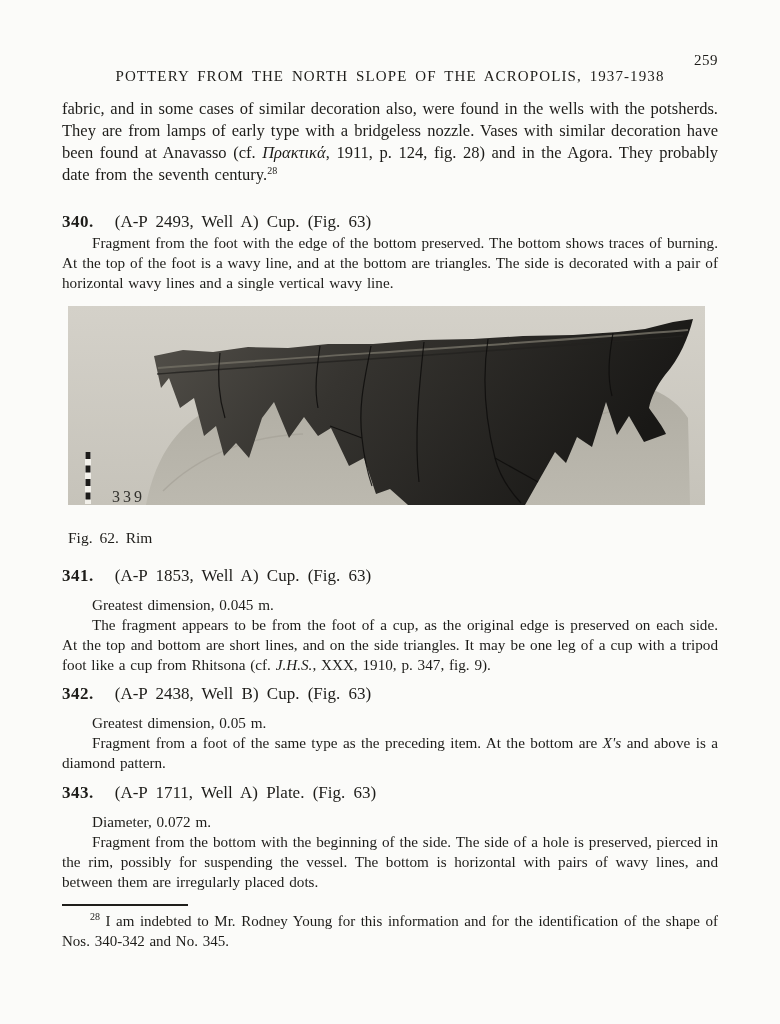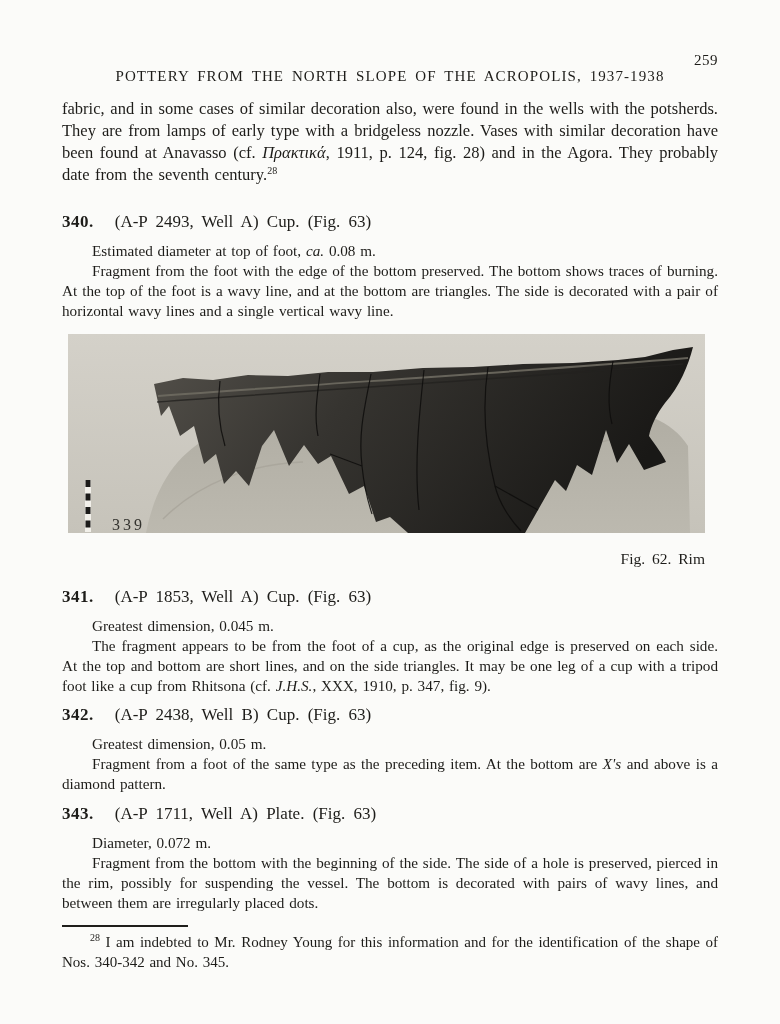--- a/index.html
+++ b/index.html
@@ -19,21 +19,21 @@
   .entry-head{margin:0;font-size:17px;font-weight:normal;line-height:22px;}
   .entry-head .num{font-weight:bold;margin-right:21px;letter-spacing:0.5px;}
   .entry-head .head-text{word-spacing:4px;}
   .entry p{margin:0;font-size:15.2px;line-height:20px;text-align:justify;
            text-indent:30px;word-spacing:1px;}
   .entry .dim{margin-top:8px;text-align:left;}
   .mt19{margin-top:25px;} .mt17{margin-top:17px;} .mt11{margin-top:8px;} .mt9{margin-top:9px;}
   
   figure{margin:13px 0 0 6px;width:637px;}
   .photo{width:637px;height:194px;line-height:0;}
-  figcaption{margin-top:21px;text-align:right;font-size:15.5px;word-spacing:3px;line-height:20px;}
+  figcaption{margin-top:28px;text-align:left;font-size:15.5px;word-spacing:3px;line-height:20px;}
   
   .footnote{margin-top:12px;}
   .fn-rule{width:126px;height:2px;background:#1f1e1b;}
   .footnote p{margin:5px 0 0 0;font-size:15px;line-height:20px;
               text-align:justify;text-indent:28px;word-spacing:1px;}
   i{font-style:italic;}
 </style>
 </head>
 <body>
 
@@ -42,21 +42,20 @@
 
     <div class="runhead">
       <span>POTTERY FROM THE NORTH SLOPE OF THE ACROPOLIS, 1937-1938</span>
       <span class="pagenum">259</span>
     </div>
 
     <p class="intro"><span>fabric, and in some cases of similar decoration also, were found in the wells with the potsherds. They are from lamps of early type with a bridgeless nozzle. Vases with similar decoration have been found at Anavasso (cf. </span><i>Πρακτικά</i><span>, 1911, p. 124, fig. 28) and in the Agora. They probably date from the seventh century.</span><sup>28</sup></p>
 
     <section class="entry">
       <h3 class="entry-head mt19"><span class="num">340.</span><span class="head-text">(A-P 2493, Well A)  Cup.  (Fig. 63)</span></h3>
-      <p class="dim"><span>Estimated diameter at top of foot, </span><i>ca.</i><span> 0.08 m.</span></p>
       <p class="desc">Fragment from the foot with the edge of the bottom preserved. The bottom shows traces of burning. At the top of the foot is a wavy line, and at the bottom are triangles. The side is decorated with a pair of horizontal wavy lines and a single vertical wavy line.</p>
     </section>
 
     <figure>
       <div class="photo">
         <svg viewBox="0 0 637 199" width="637" height="199">
           <defs>
             <linearGradient id="bgg" x1="0" y1="0" x2="0" y2="1">
               <stop offset="0" stop-color="#d4d1c9"></stop>
                 <stop offset="1" stop-color="#c6c3ba"></stop>
@@ -110,21 +109,21 @@
 
     <section class="entry">
       <h3 class="entry-head mt11"><span class="num">342.</span><span class="head-text">(A-P 2438, Well B)  Cup.  (Fig. 63)</span></h3>
       <p class="dim">Greatest dimension, 0.05 m.</p>
       <p class="desc"><span>Fragment from a foot of the same type as the preceding item. At the bottom are </span><i>X's</i><span> and above is a diamond pattern.</span></p>
     </section>
 
     <section class="entry">
       <h3 class="entry-head mt9"><span class="num">343.</span><span class="head-text">(A-P 1711, Well A)  Plate.  (Fig. 63)</span></h3>
       <p class="dim">Diameter, 0.072 m.</p>
-      <p class="desc">Fragment from the bottom with the beginning of the side. The side of a hole is preserved, pierced in the rim, possibly for suspending the vessel. The bottom is decorated with pairs of wavy lines, and between them are irregularly placed dots.</p>
+      <p class="desc">Fragment from the bottom with the beginning of the side. The side of a hole is preserved, pierced in the rim, possibly for suspending the vessel. The bottom is horizontal with pairs of wavy lines, and between them are irregularly placed dots.</p>
     </section>
 
     <footer class="footnote">
       <div class="fn-rule"></div>
       <p><sup>28</sup><span> I am indebted to Mr. Rodney Young for this information and for the identification of the shape of Nos. 340-342 and No. 345.</span></p>
     </footer>
 
   </div>
 </div>
 

